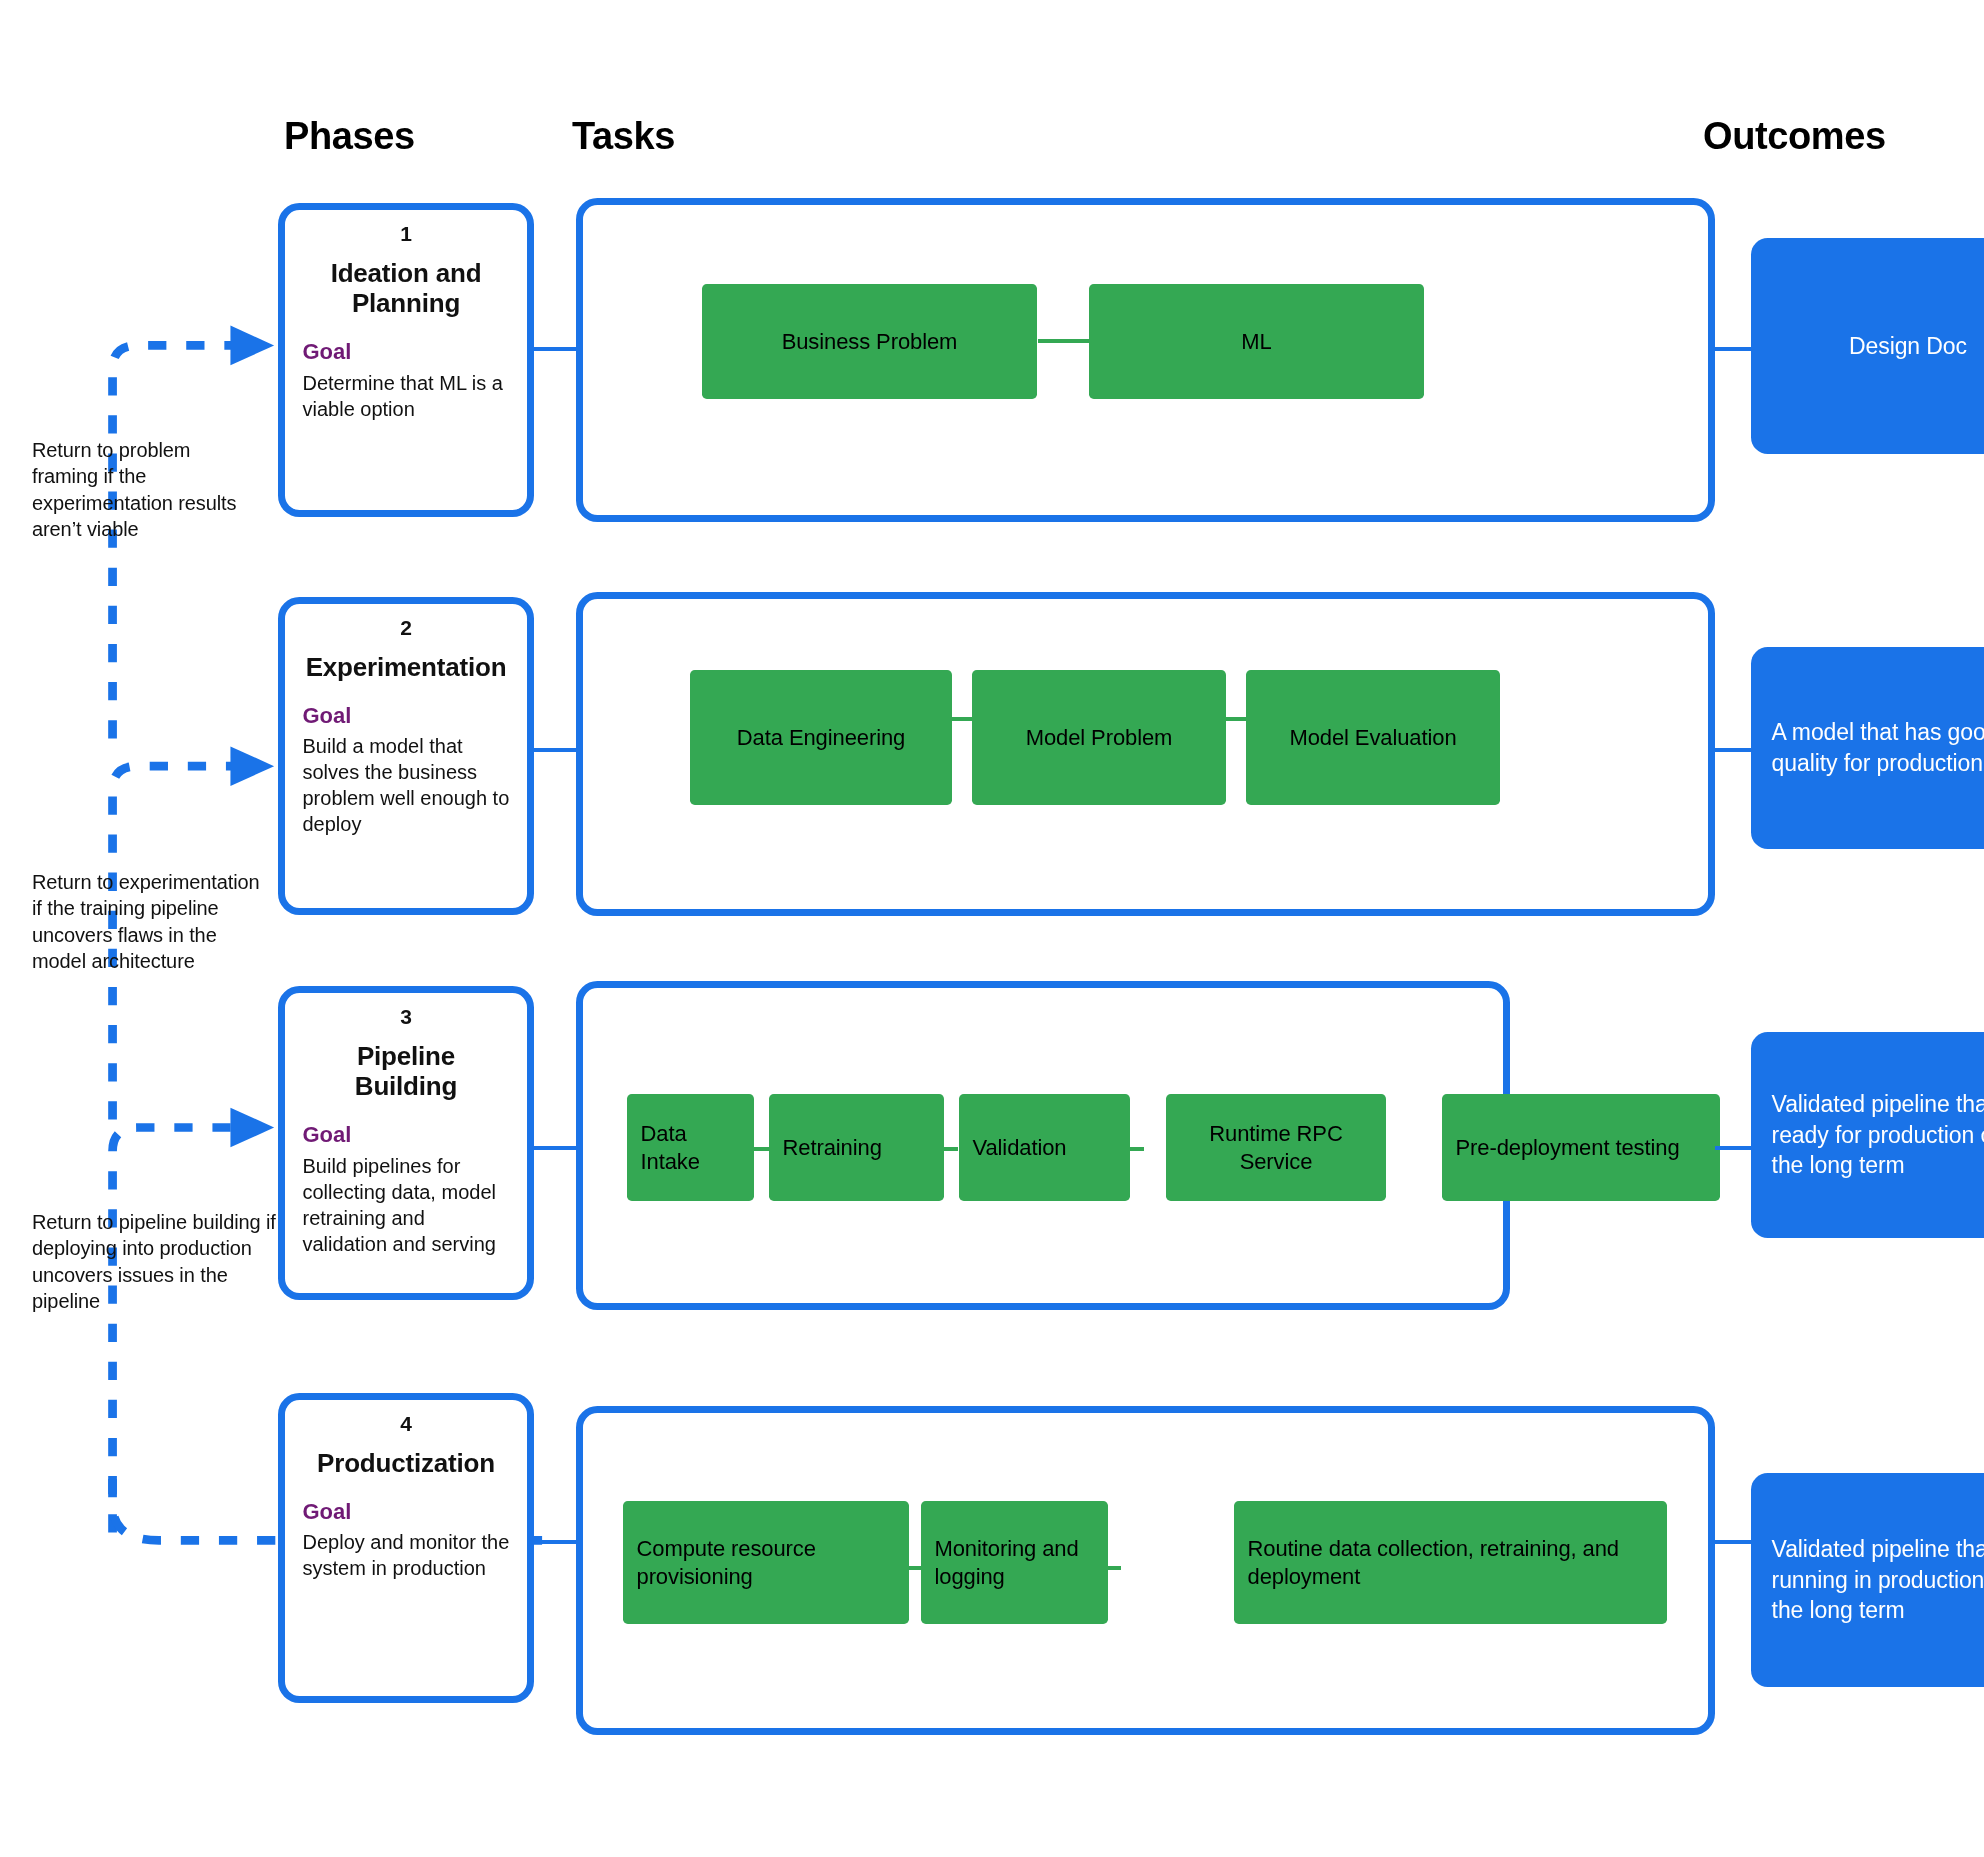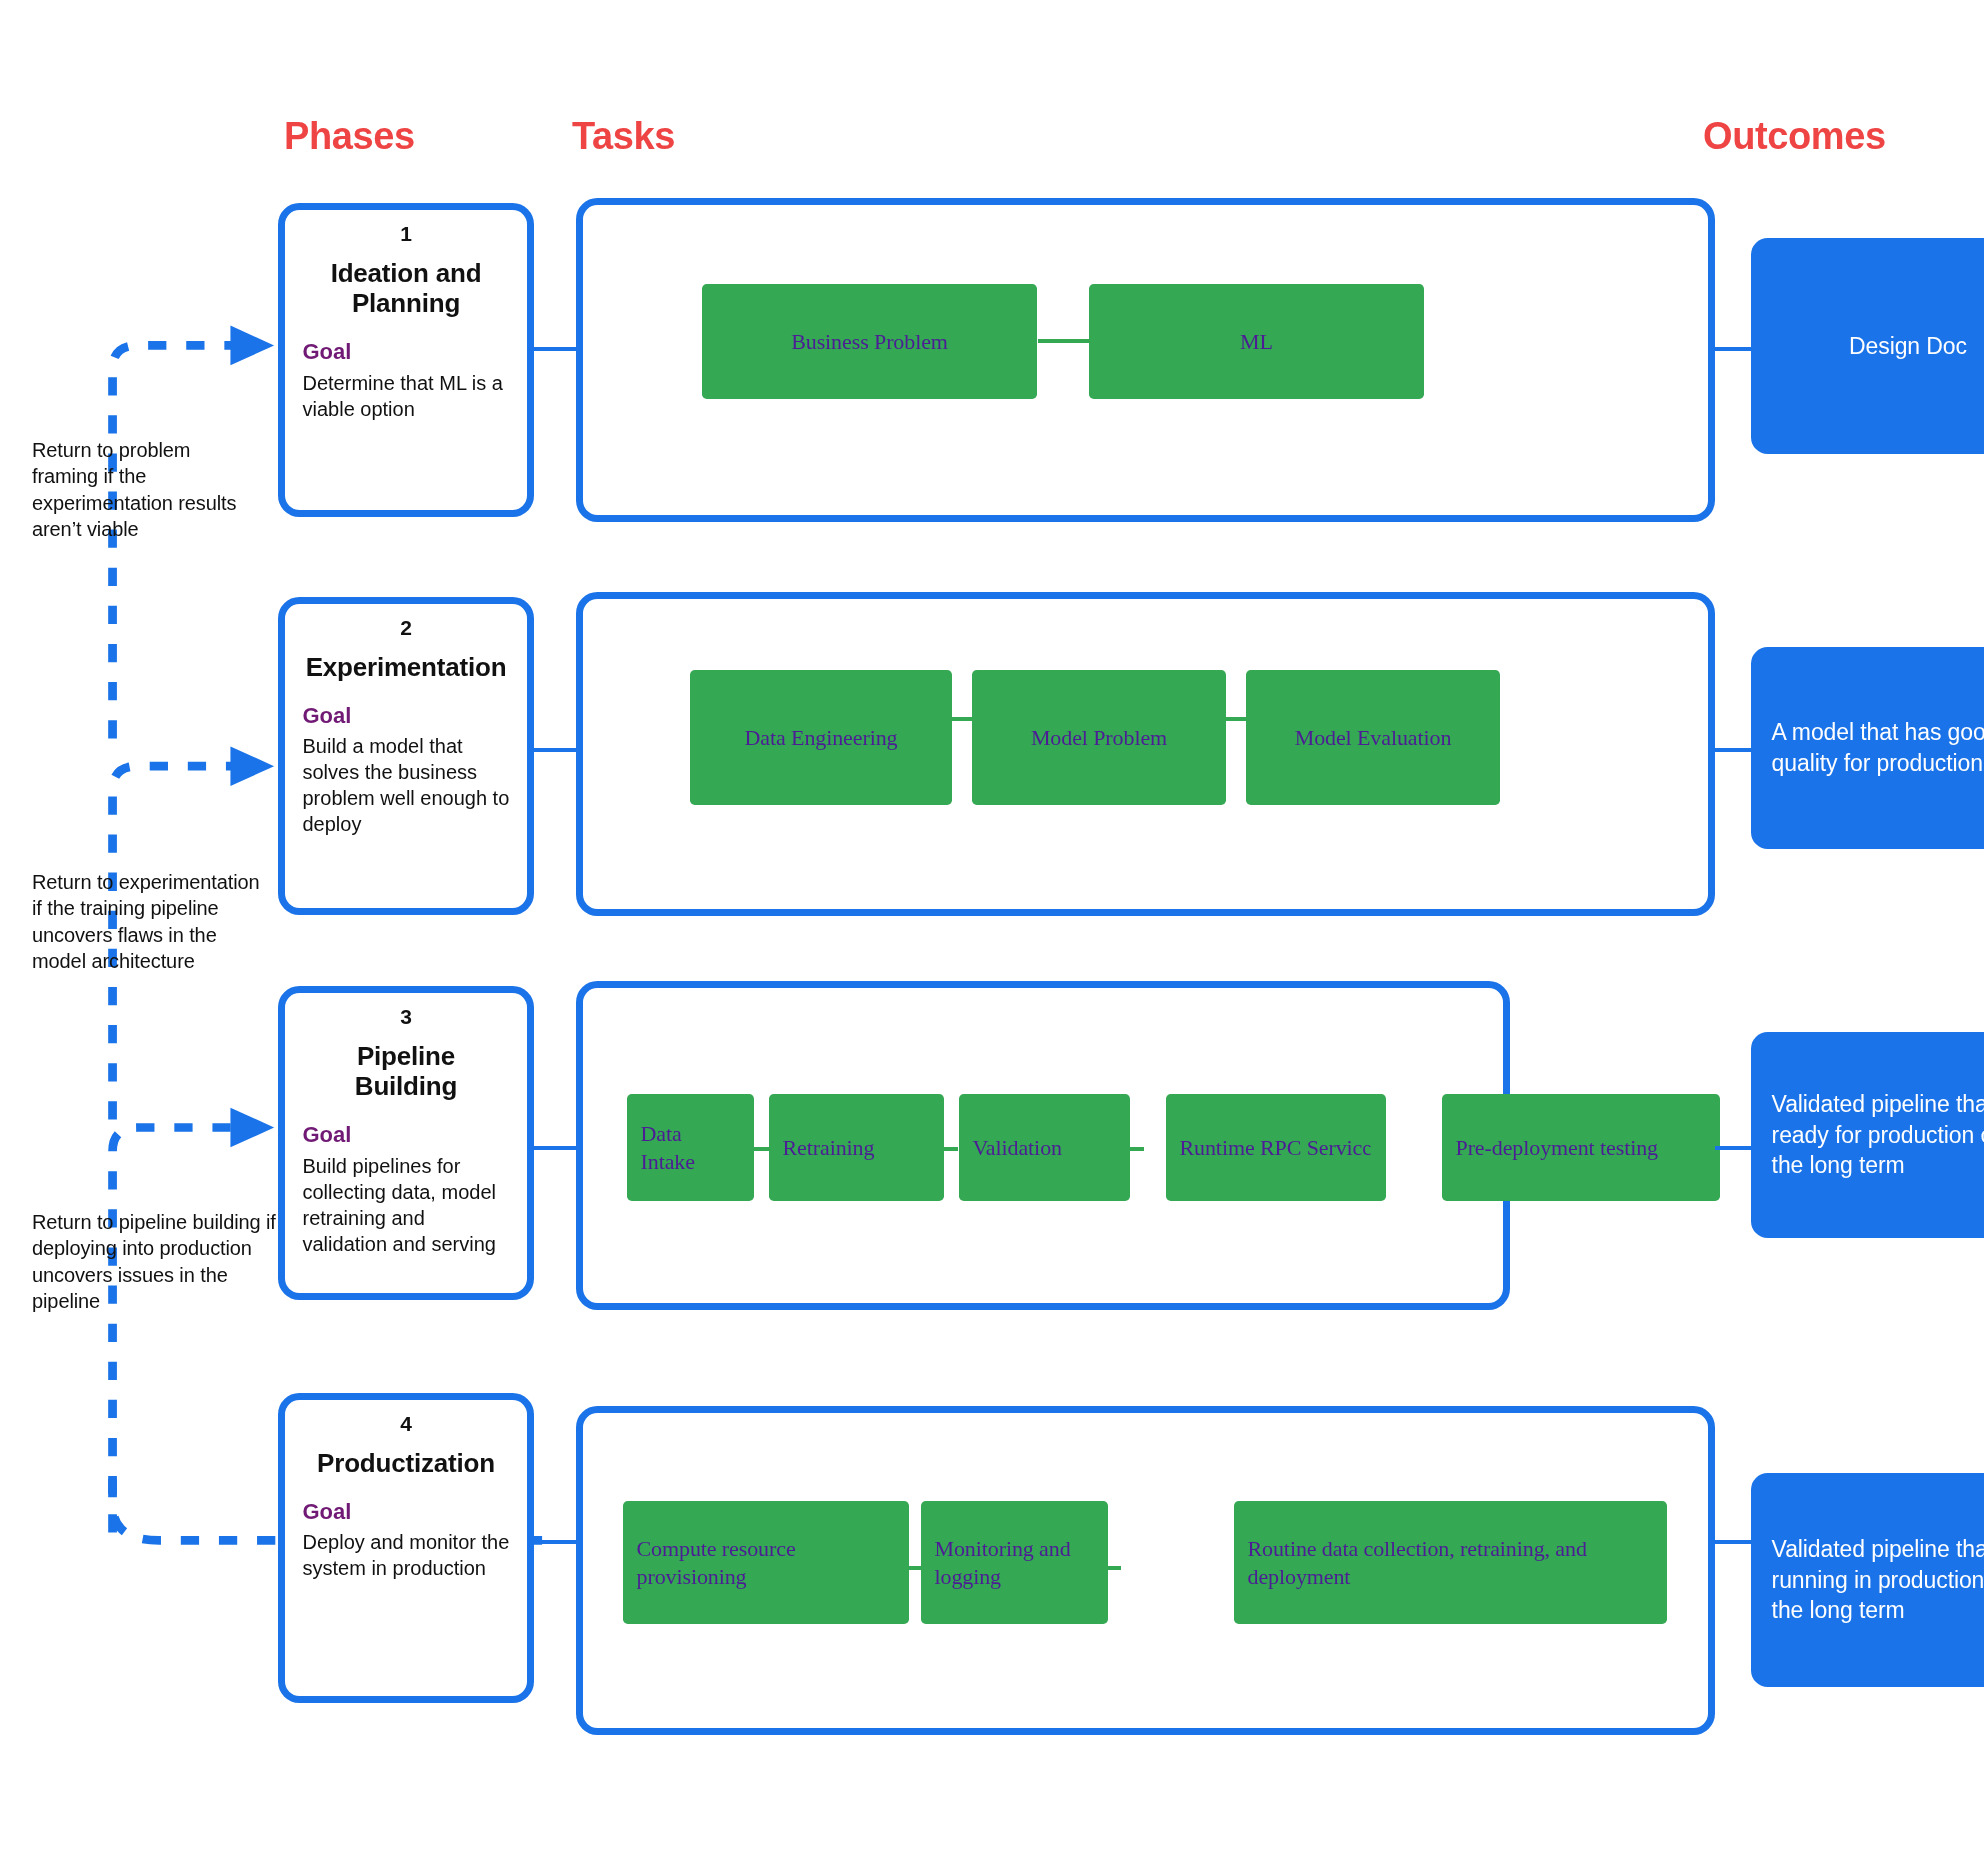--- a/index.html
+++ b/index.html
@@ -9,21 +9,21 @@
     font-family: "Liberation Sans", sans-serif;
     overflow: hidden;
   }
   #stage { position: relative; width: 2253px; height: 1858px; }
 
   
   .col-header {
     position: absolute;
     font-size: 38px;
     font-weight: bold;
-    color: #ef4444;
+    color: #000000;
     letter-spacing: -0.4px;
     white-space: nowrap;
   }
 
   
   .phase-card {
     position: absolute;
     border: 7.5px solid #1a73e8;
     border-radius: 21.4px;
     background: #ffffff;
@@ -66,28 +66,27 @@
   .tasks-panel {
     position: absolute;
     border: 7.5px solid #1a73e8;
     border-radius: 21.4px;
     background: #ffffff;
   }
   .task-box {
     position: absolute;
     background: #34a853;
     border-radius: 4.8px;
-    color: #4c1d95;
+    color: #000000;
     display: flex;
     align-items: center;
     font-size: 22px;
     line-height: 1.24;
     padding: 0 13.5px;
     letter-spacing: -0.1px;
-    font-family: Liberation Serif, serif;
   }
   .task-box.center { justify-content: center; text-align: center; }
   .connector {
     position: absolute;
     background: #34a853;
     height: 3.6px;
   }
 
   
   .outcome-box {

